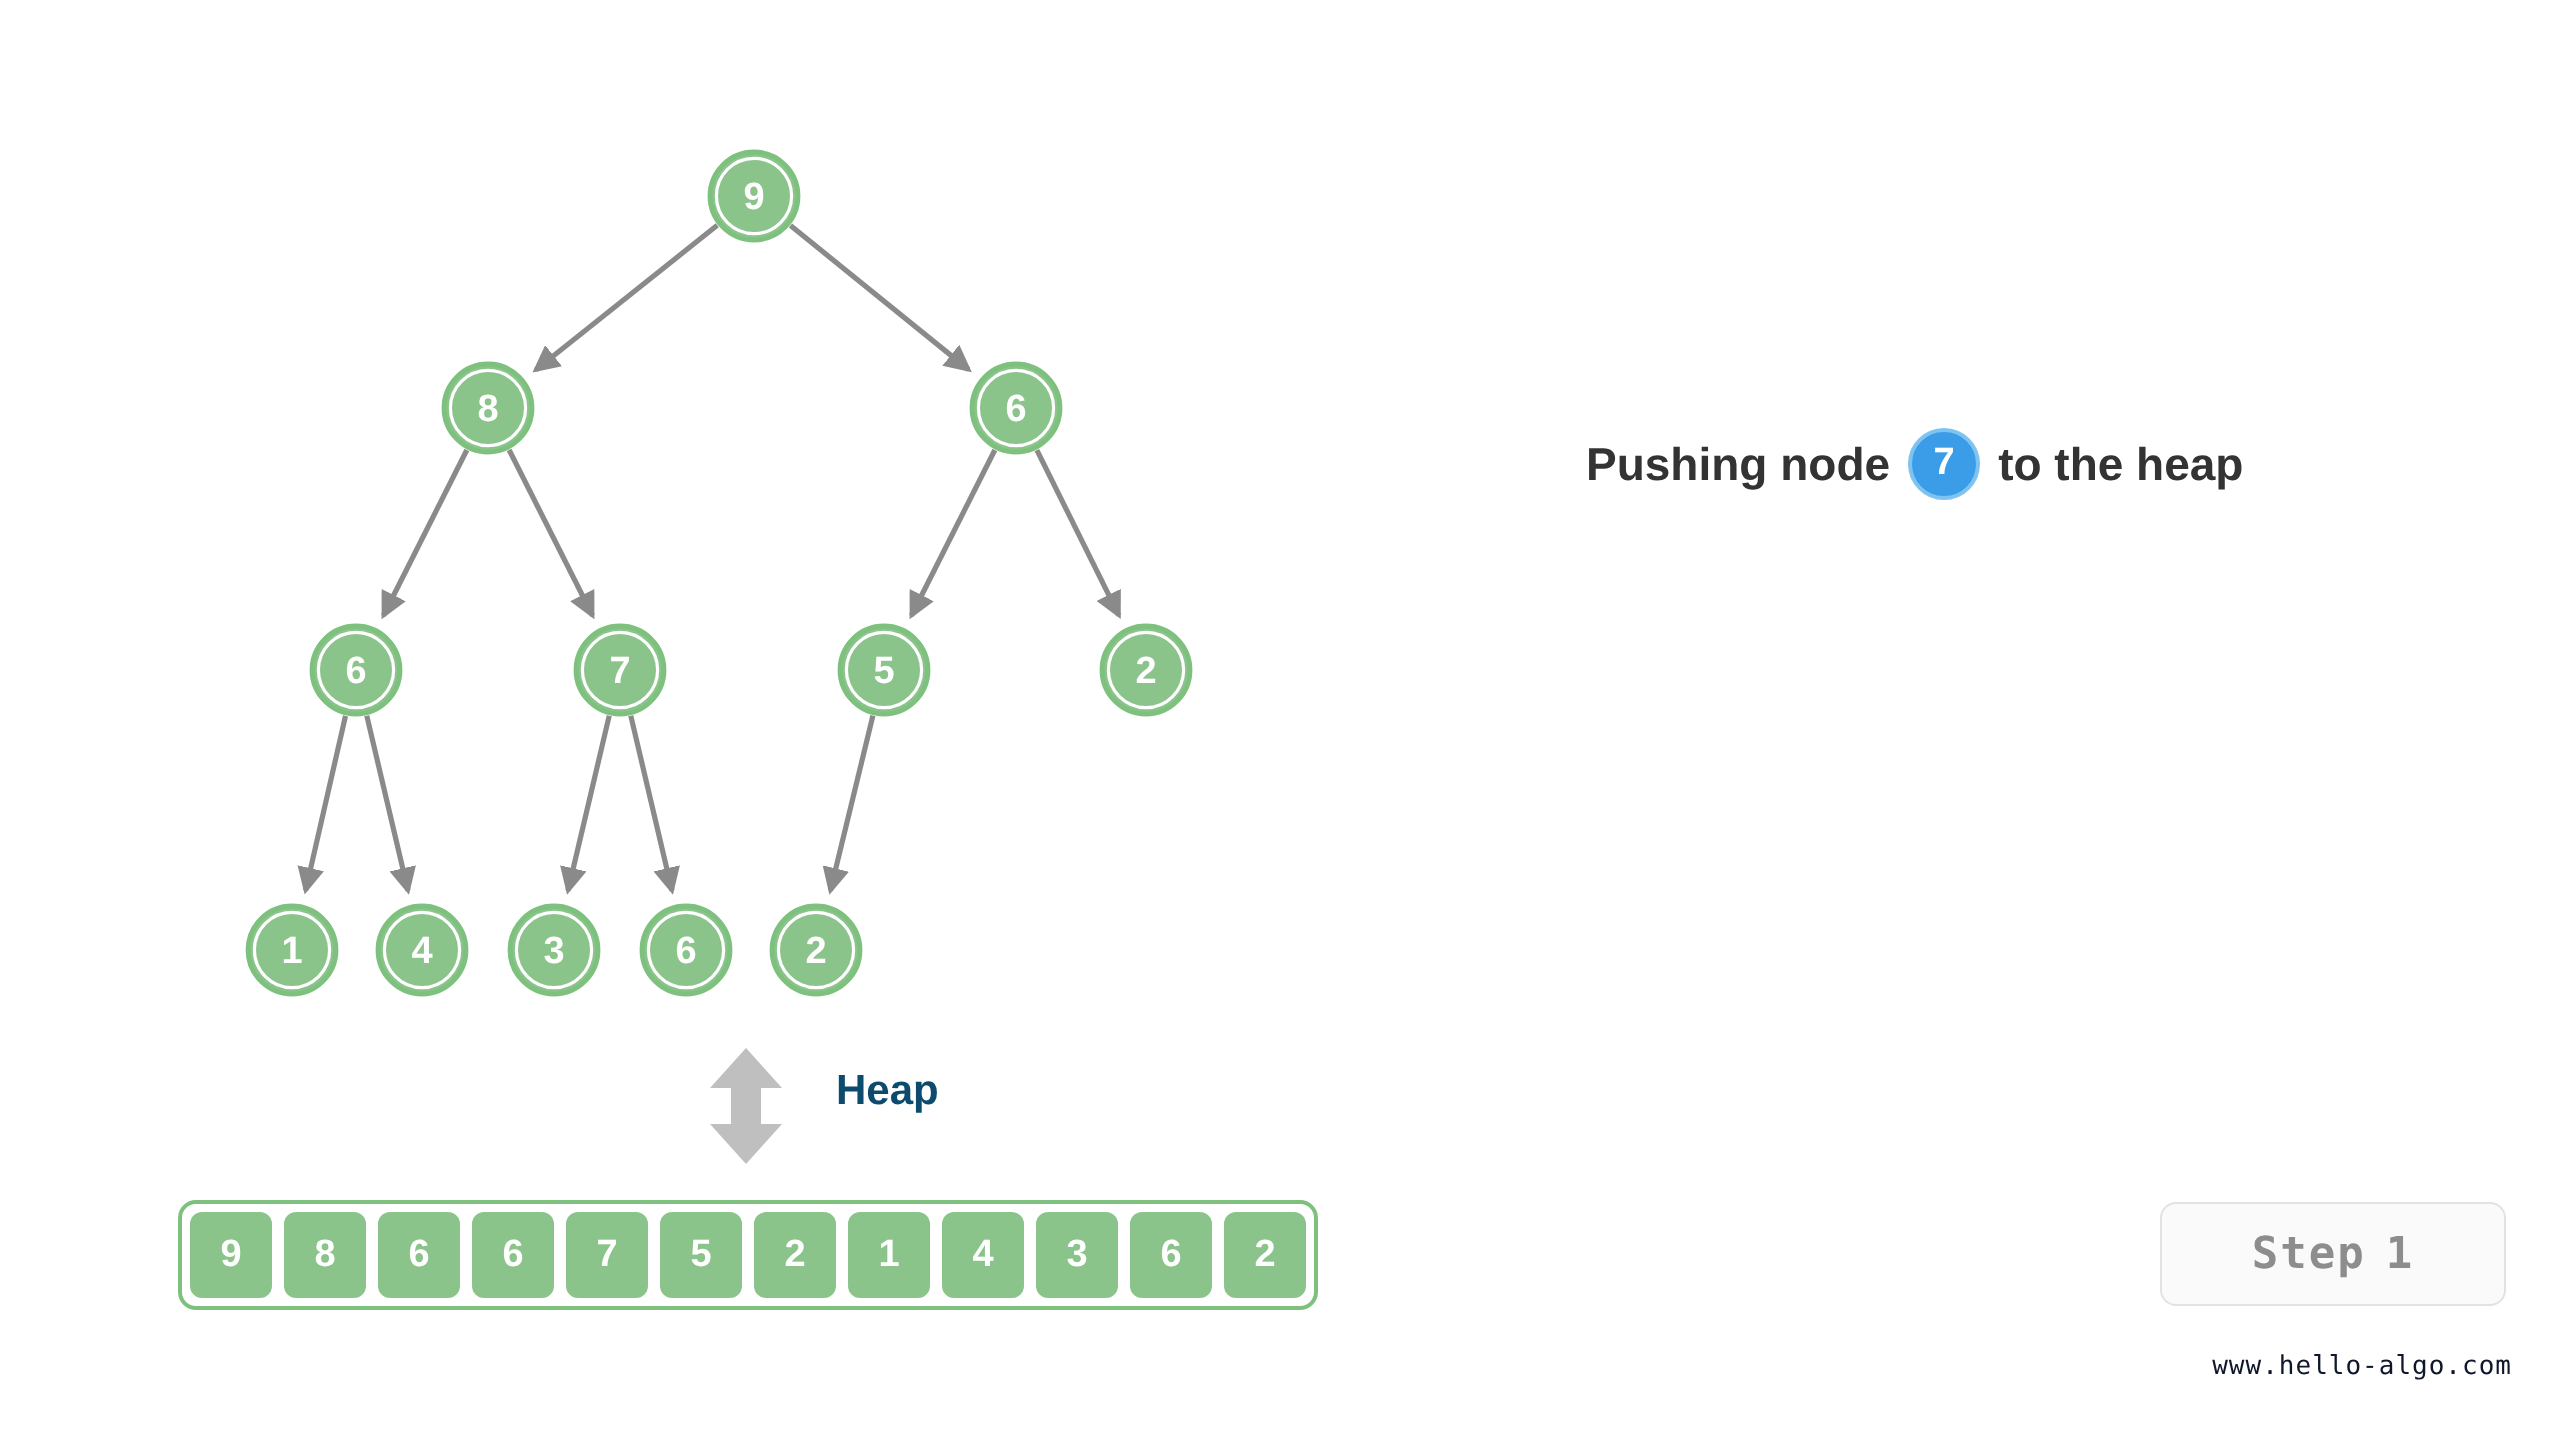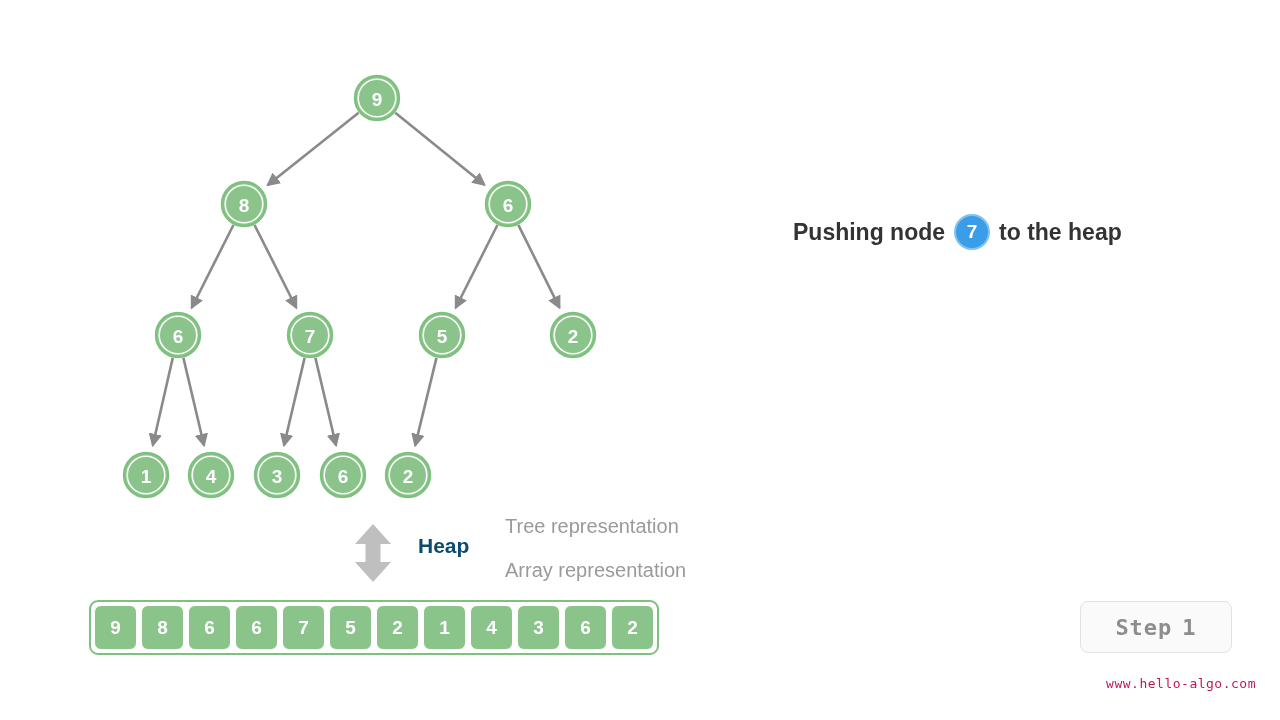--- a/index.html
+++ b/index.html
@@ -121,21 +121,21 @@
     color: #ffffff;
     font-size: 19px;
     font-weight: 600;
   }
 
   
   #step-badge {
     position: absolute;
     left: 1080px;
     top: 601px;
-    width: 152px;
+    width: 173px;
     height: 52px;
     box-sizing: border-box;
     border: 1.5px solid #e2e2e2;
     border-radius: 8px;
     background: #fafafa;
     display: flex;
     align-items: center;
     justify-content: center;
     gap: 10px;
     font-family: "DejaVu Sans Mono", monospace;
@@ -145,21 +145,21 @@
     letter-spacing: 1px;
   }
 
   
   #watermark {
     position: absolute;
     right: 24px;
     top: 676px;
     font-family: "DejaVu Sans Mono", monospace;
     font-size: 13px;
-    color: #be185d;
+    color: #0f172a;
     letter-spacing: 0.5px;
   }
 </style>
 </head>
 <body>
 
 <svg id="tree-canvas" viewBox="0 0 1280 720" xmlns="http://www.w3.org/2000/svg">
   <defs>
     <marker id="arrowhead" markerWidth="5.2" markerHeight="5.2" refX="4.4" refY="2.6" orient="auto" markerUnits="strokeWidth">
       <path d="M0,0 L5.2,2.6 L0,5.2 z" fill="#8a8a8a"></path>
@@ -246,22 +246,20 @@
   <span>Pushing node</span>
   <span class="badge">7</span>
   <span>to the heap</span>
 </div>
 
 <div id="legend">
   <svg class="dbl-arrow" width="42" height="58" viewBox="0 0 42 58" xmlns="http://www.w3.org/2000/svg">
     <path d="M21 0 L39 20 L28.5 20 L28.5 38 L39 38 L21 58 L3 38 L13.5 38 L13.5 20 L3 20 Z" fill="#BFBFBF"></path>
   </svg>
   <div class="heap-label">Heap</div>
-  <div class="rep-label rep-tree">Tree representation</div>
-  <div class="rep-label rep-array">Array representation</div>
 </div>
 
 <div id="array-wrap">
     <div class="cell">9</div>
     <div class="cell">8</div>
     <div class="cell">6</div>
     <div class="cell">6</div>
     <div class="cell">7</div>
     <div class="cell">5</div>
     <div class="cell">2</div>

